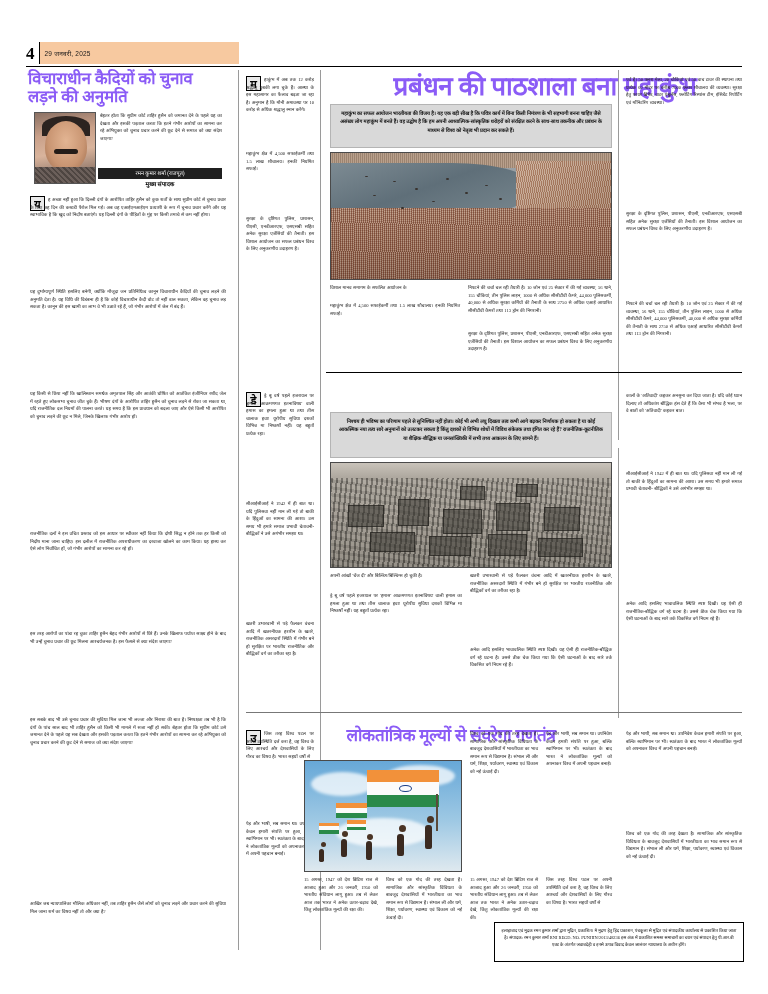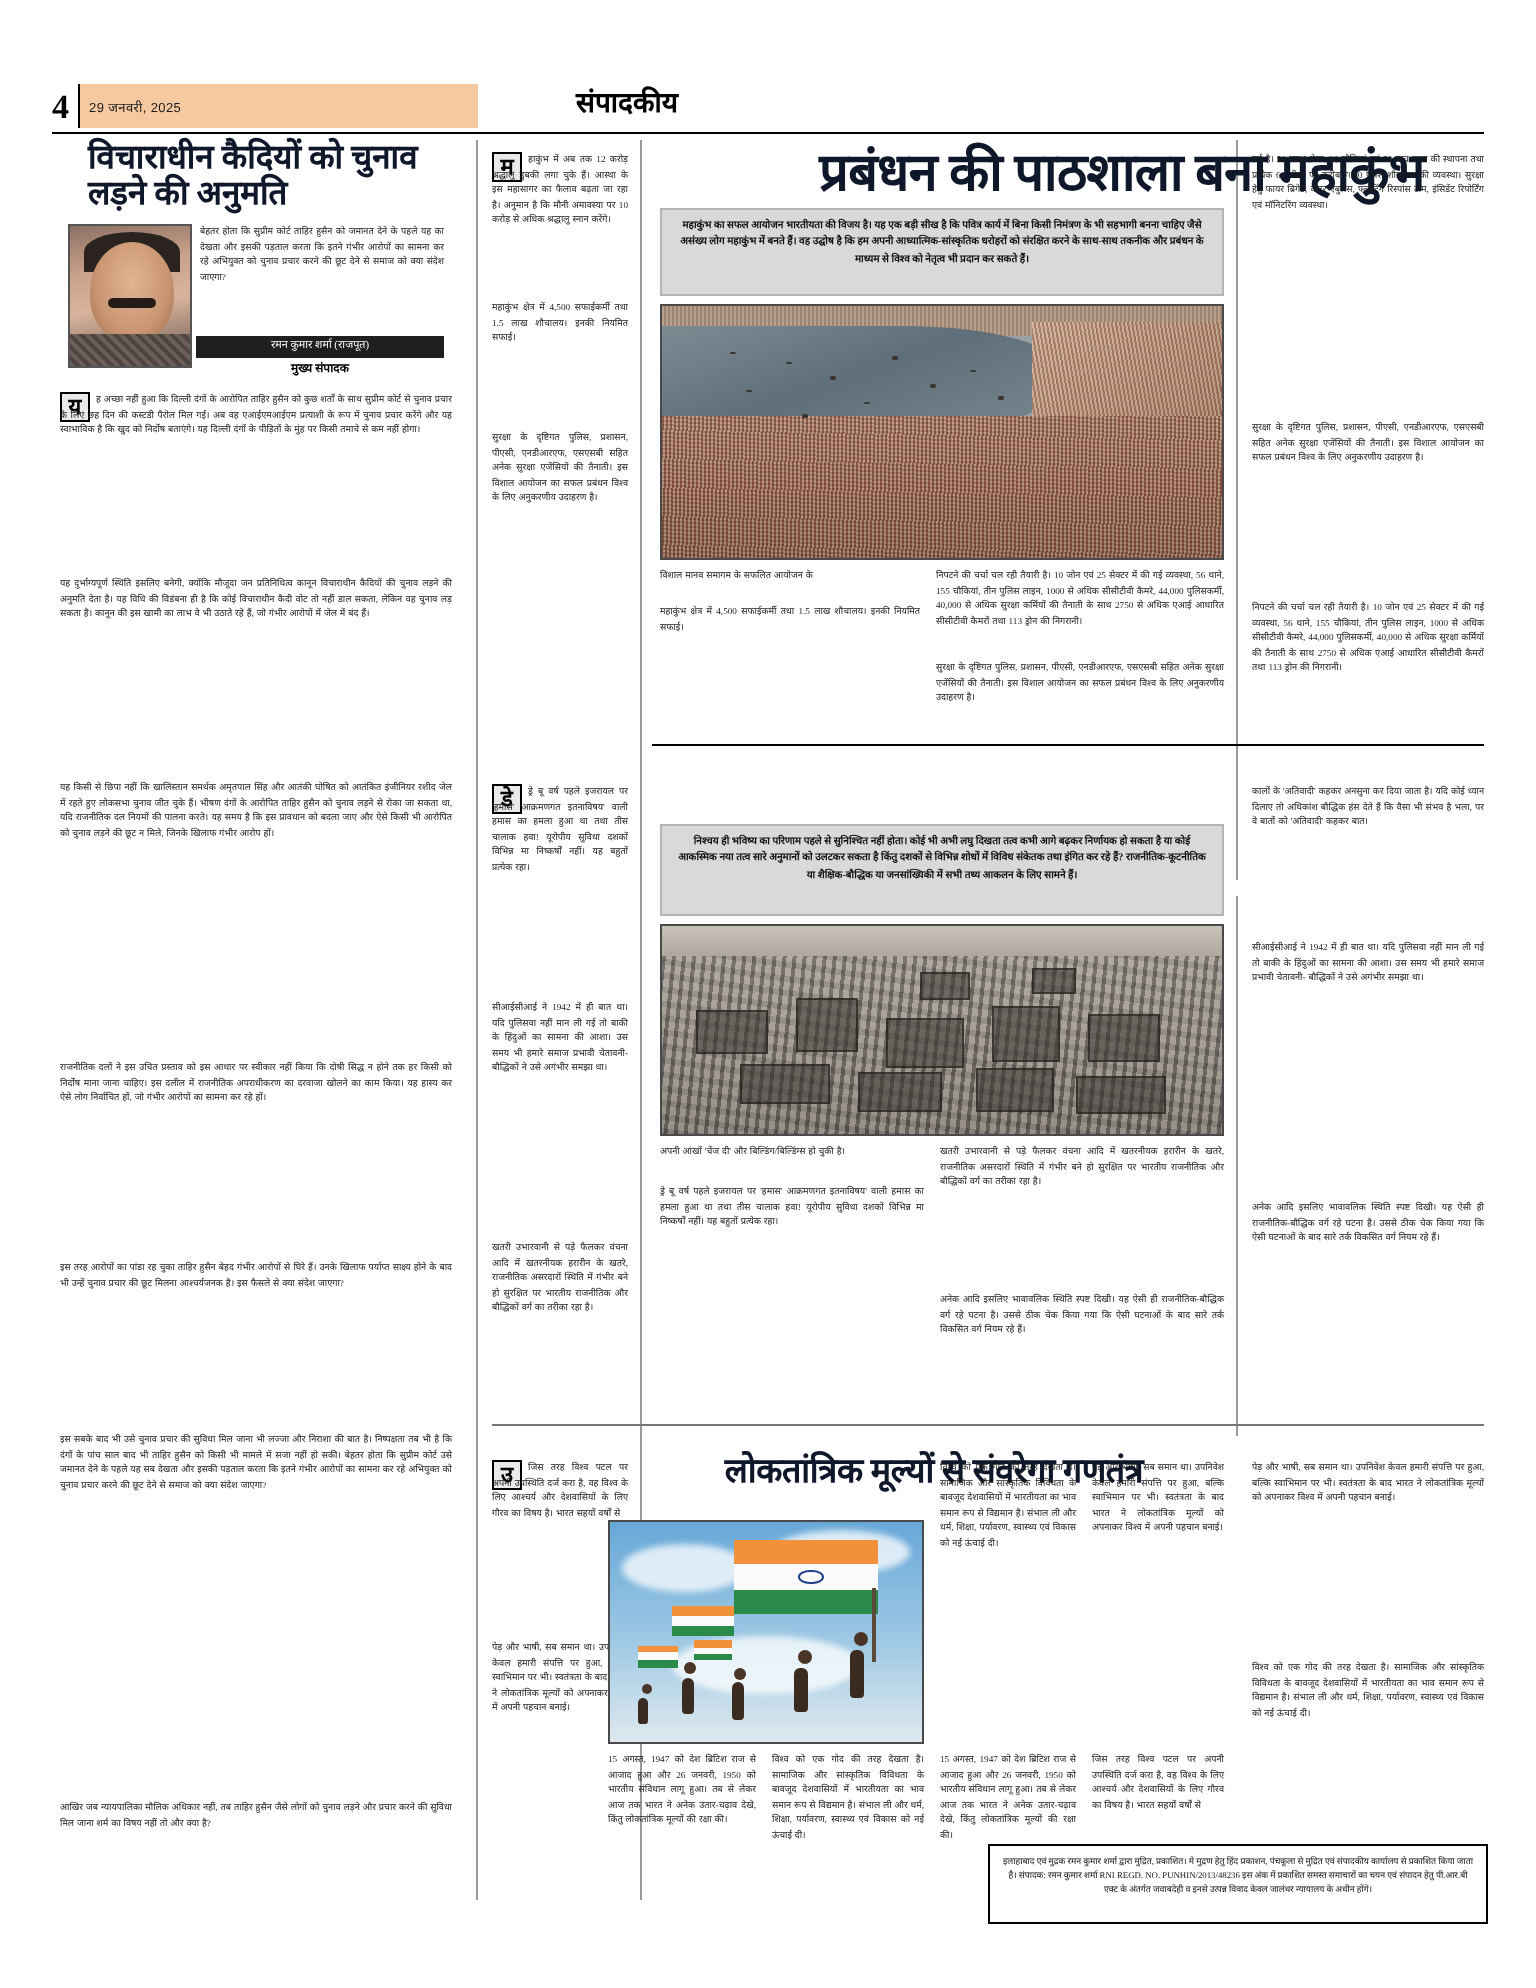--- a/index.html
+++ b/index.html
@@ -46,21 +46,21 @@
   .tx { font-size: 4.6px; line-height: 7.6px; color: #1b1b1b; text-align: justify;
         font-family: "Liberation Serif", serif; word-spacing: .3px; }
 
   .colrule { position: absolute; background: #9a9a9a; width: 1px; }
   .hrule { position: absolute; background: #000; height: 1px; }
   .hrule.thin { background: #777; }
 
   
   .lead-head {
     position: absolute; font-family: "Liberation Serif", serif; font-weight: bold;
-    color: #0f172a; line-height: 1.12; margin-left: 16px;
+    color: #8b5cf6; line-height: 1.12;
   }
   #left-head { left: 28px; top: 70px; width: 196px; font-size: 16.5px; }
 
   .author-photo {
     position: absolute; left: 34px; top: 112px; width: 62px; height: 72px;
     background: linear-gradient(170deg,#8b7164 0%, #c9a089 30%, #d9b49c 55%, #6d5a52 100%);
     border: 1px solid #555; overflow: hidden;
   }
   .author-photo .face {
     position: absolute; left: 10px; top: 8px; width: 42px; height: 50px; border-radius: 50% 50% 45% 45%;
@@ -165,21 +165,20 @@
 </head>
 <body>
 
 <div class="page">
 
   <div class="masthead">
     <div class="page-num">4</div>
     <div class="date-band">
       <span>29 जनवरी, 2025</span>
     </div>
-    <div class="section-title">संपादकीय</div>
   </div>
   <div class="mast-rule"></div>
 
   <div class="colrule" style="left:238px; top:70px; height:880px;"></div>
   <div class="colrule" style="left:320px; top:70px; height:880px;"></div>
   <div class="colrule" style="left:618px; top:70px; height:370px;"></div>
   <div class="colrule" style="left:618px; top:448px; height:270px;"></div>
 
   <h1 class="lead-head" id="left-head">विचाराधीन कैदियों को चुनाव लड़ने की अनुमति</h1>
 

